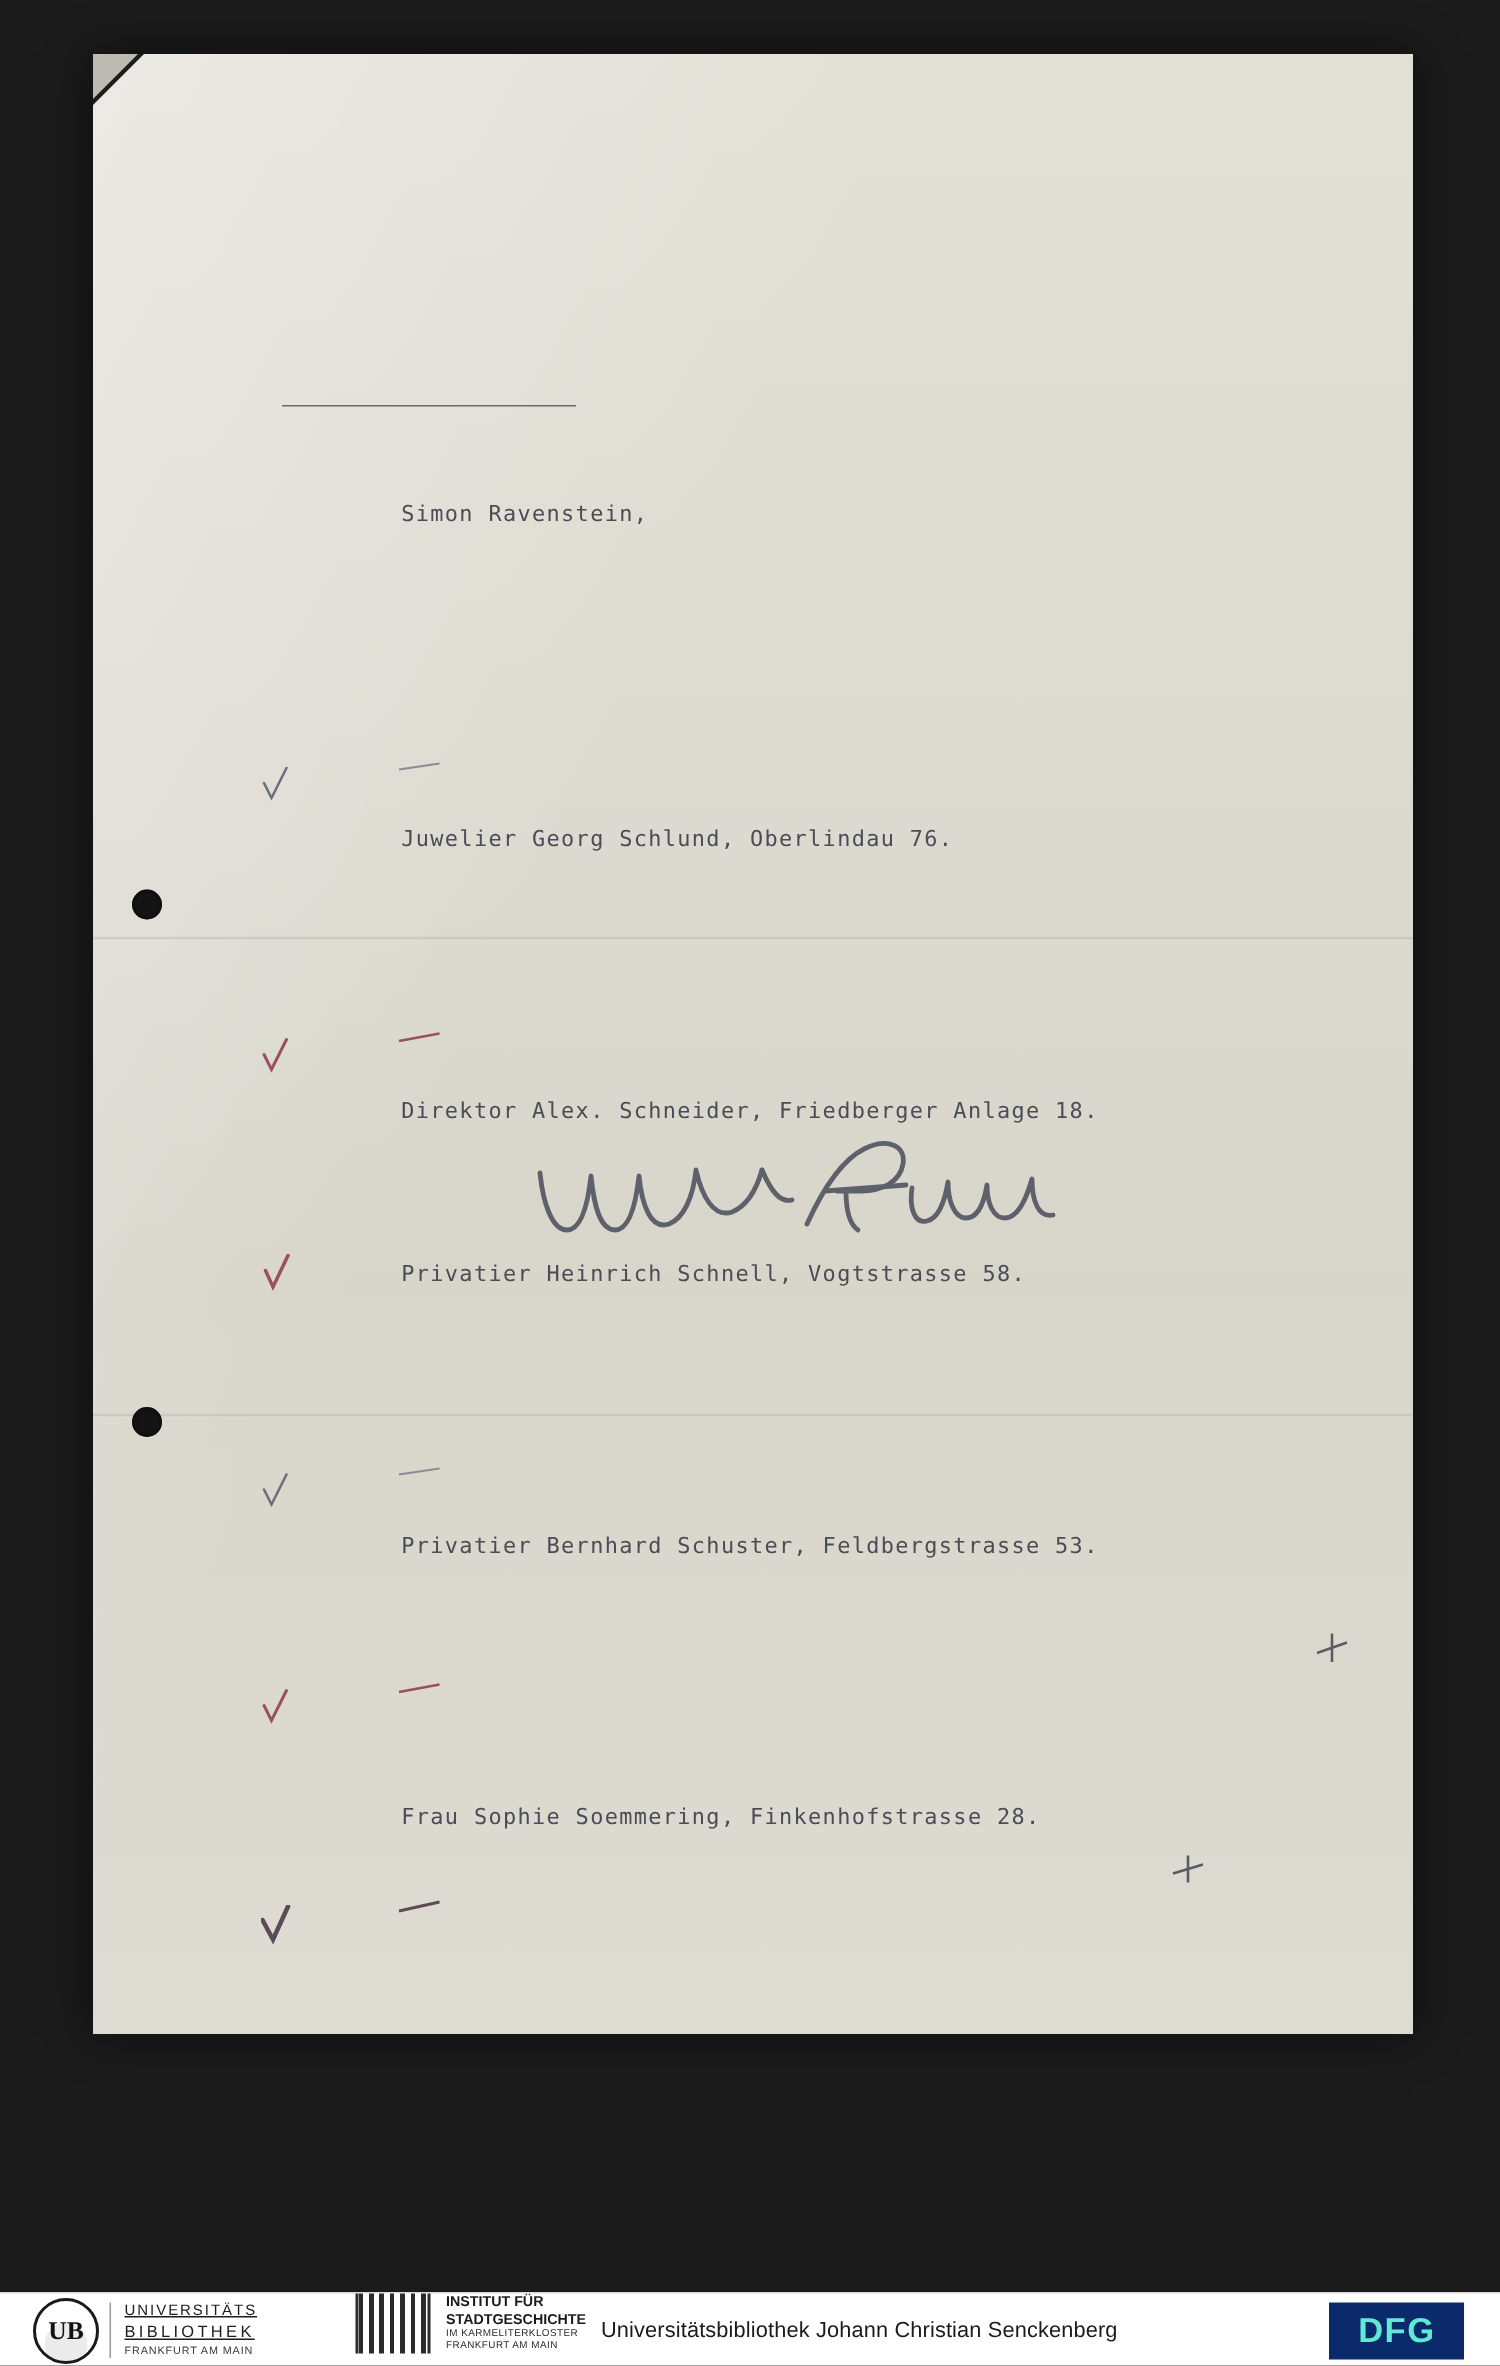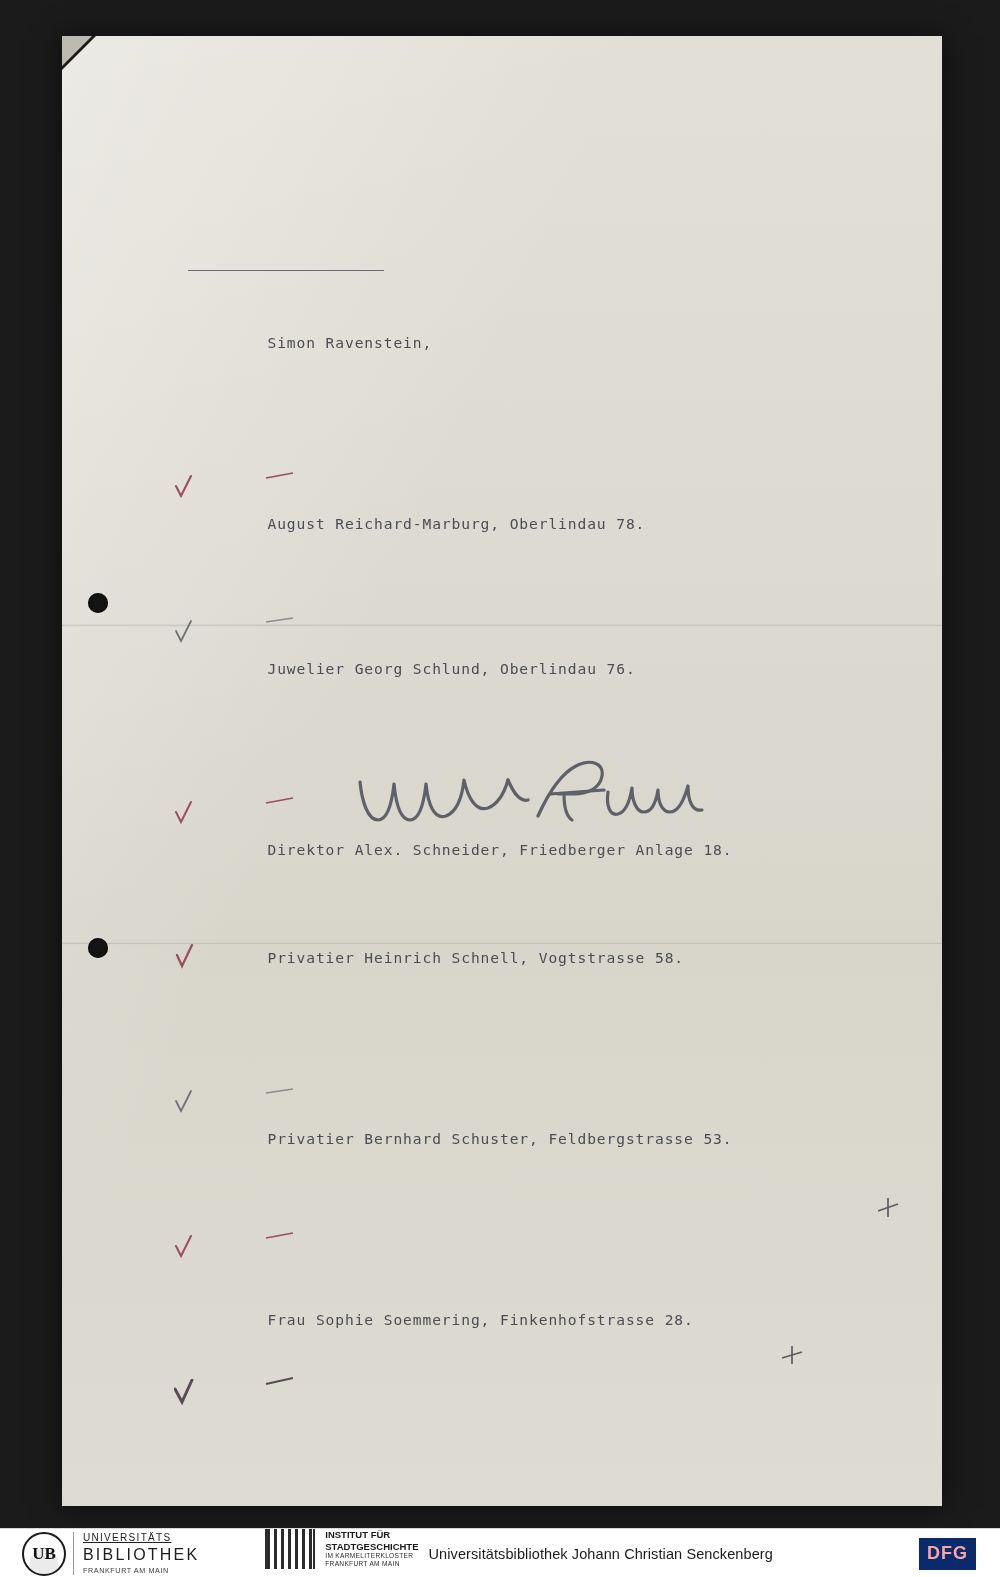--- a/index.html
+++ b/index.html
@@ -24,21 +24,21 @@
     background: #1b1b1b;
     overflow: hidden;
   }
 
   
   #sheet {
     position: absolute;
     left: 62px;
     top: 36px;
     width: 880px;
-    height: 1470px;
+    height: 1320px;
     background: #dedbd2;
     background-image:
       linear-gradient(115deg, rgba(255,255,255,0.35) 0%, rgba(255,255,255,0) 38%),
       linear-gradient(to bottom, #e2dfd6 0%, #dcd9d0 42%, #d8d5cb 62%, #dedbd2 100%);
     box-shadow: 0 0 28px rgba(0,0,0,0.55);
   }
   
   #corner-fold {
     position: absolute;
     left: 0; top: 0;
@@ -177,21 +177,21 @@
     color: #111;
     background:
       radial-gradient(circle at 50% 72%, rgba(0,0,0,0.08) 0 40%, rgba(0,0,0,0) 41%);
   }
   #ub-text {
     border-left: 1px solid #9a9a9a;
     padding-left: 9px;
     line-height: 1.28;
   }
   #ub-text .l1 { font-size: 10px; letter-spacing: 1.3px; color: #1d1d1d; text-decoration: underline; }
-  #ub-text .l2 { font-size: 16px; letter-spacing: 2.2px; color: #1d1d1d; }
+  #ub-text .l2 { font-size: 11px; letter-spacing: 2.2px; color: #1d1d1d; text-decoration: underline; }
   #ub-text .l3 { font-size: 7.2px; letter-spacing: .6px; color: #3a3a3a; }
 
   #isg-logo {
     display: flex;
     align-items: flex-start;
     gap: 10px;
     margin-left: 46px;
   }
   #isg-mark {
     width: 46px; height: 40px;
@@ -208,25 +208,25 @@
 
   #footer-center {
     flex: 1;
     font-size: 14.5px;
     color: #1b1b1b;
     letter-spacing: .1px;
   }
   #dfg-logo {
     margin-right: 24px;
     background: #0b2a6b;
-    color: #fca5a5;
+    color: #5eead4;
     font-weight: bold;
-    font-size: 18px;
+    font-size: 23px;
     letter-spacing: 1px;
-    padding: 5px 8px 6px;
+    padding: 5px 19px 6px;
     font-family: "Liberation Sans", sans-serif;
   }
 </style>
 </head>
 <body>
 
 <div id="viewer">
 
   <div id="sheet">
     <div id="corner-fold"></div>
@@ -235,33 +235,20 @@
     <div class="crease" id="crease1"></div>
     <div class="crease" id="crease2"></div>
 
     <div id="typescript">
 
       <div class="line struck">
         <span class="strike-bar"></span>
         <span class="txt">Simon Ravenstein,</span>
       </div>
 
-      <div class="line">
-        <span class="check">
-          <svg width="22" height="26" viewBox="0 0 22 26">
-              <path d="M2 12 L7 22 L17 2" stroke="#9a4f5e" stroke-width="2.1" fill="none" stroke-linecap="round"></path>
-            </svg>
-        </span>
-        <span class="leadline">
-          <svg width="30" height="10" viewBox="0 0 30 10">
-              <path d="M1 7 L28 2" stroke="#9a4f5e" stroke-width="1.6" fill="none"></path>
-            </svg>
-        </span>
-        <span class="txt">August Reichard-Marburg, Oberlindau 78.</span>
-      </div>
 
       <div class="line">
         <span class="check">
           <svg width="22" height="26" viewBox="0 0 22 26">
               <path d="M2 12 L7 22 L17 2" stroke="#6d6f78" stroke-width="1.7" fill="none" stroke-linecap="round"></path>
             </svg>
         </span>
         <span class="leadline">
           <svg width="30" height="10" viewBox="0 0 30 10">
               <path d="M1 7 L28 3" stroke="#8a8c92" stroke-width="1.4" fill="none"></path>

